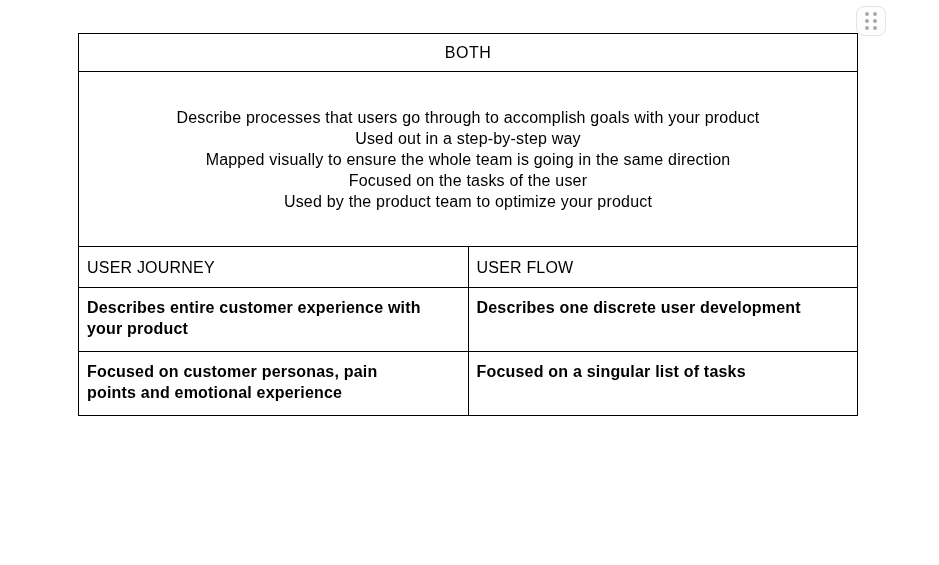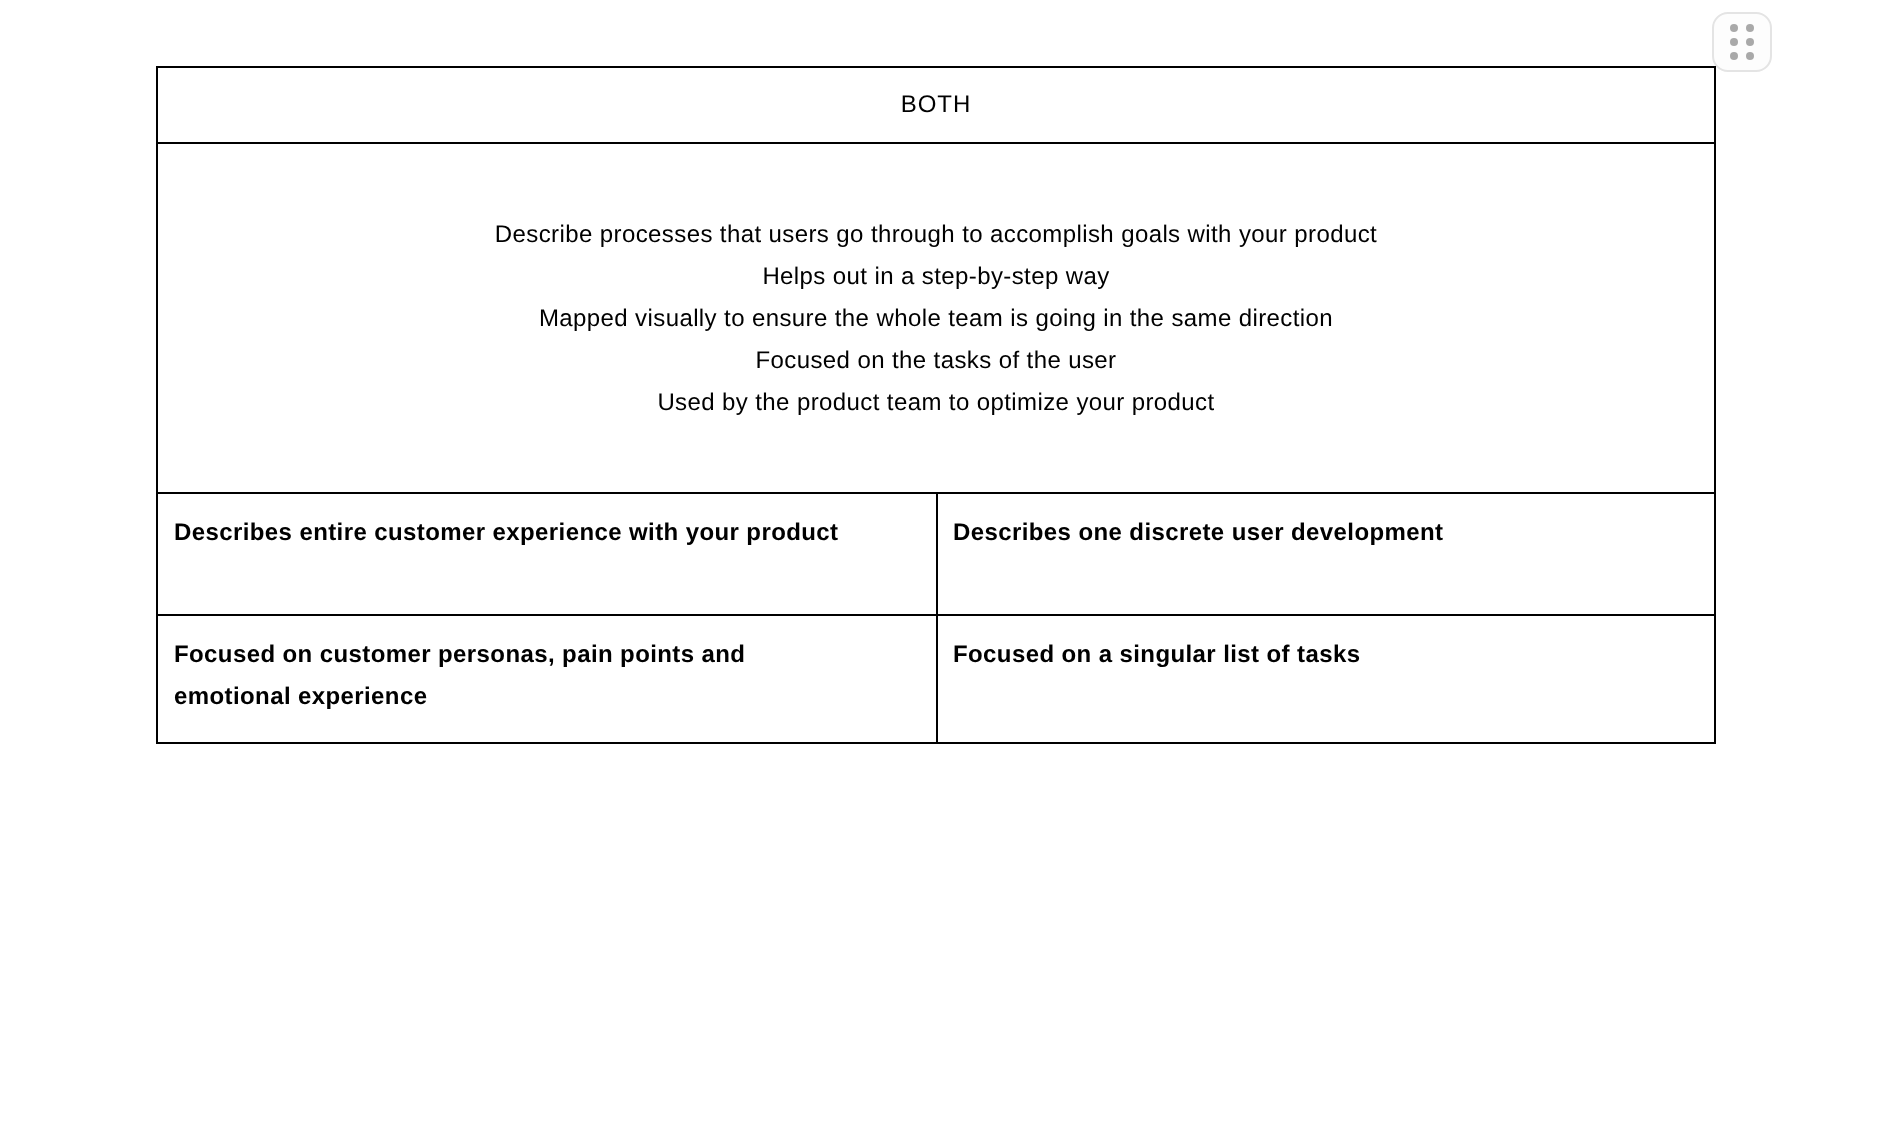--- a/index.html
+++ b/index.html
@@ -38,21 +38,21 @@
     border-radius: 50%;
     background: #a9a9a9;
   }
   
   table.cmp {
     position: absolute;
     left: 78px; top: 33px;
     width: 780px;
     border-collapse: collapse;
     table-layout: fixed;
-    font-size: 12px;
+    font-size: 16px;
     line-height: 21px;
     letter-spacing: 0.2px;
   }
   table.cmp td {
     border: 1px solid #000000;
     background: #ffffff;
   }
   td.both-header {
     height: 38px;
     text-align: center;
@@ -97,25 +97,29 @@
   </button>
 
   <table class="cmp">
     <tbody>
         <tr>
       <td class="both-header" colspan="2">BOTH</td>
     </tr>
     <tr>
       <td class="both-content" colspan="2">
         <div class="both-line">Describe processes that users go through to accomplish goals with your product</div>
-        <div class="both-line">Helps out in a step-by-step way</div>
+        <div class="both-line">Used out in a step-by-step way</div>
         <div class="both-line">Mapped visually to ensure the whole team is going in the same direction</div>
         <div class="both-line">Focused on the tasks of the user</div>
         <div class="both-line">Used by the product team to optimize your product</div>
       </td>
+    </tr>
+    <tr class="col-header-row">
+      <td>USER JOURNEY</td>
+      <td>USER FLOW</td>
     </tr>
     <tr class="data-row r1">
       <td>Describes entire customer experience with your product</td>
       <td>Describes one discrete user development</td>
     </tr>
     <tr class="data-row r2">
       <td>Focused on customer personas, pain points and emotional experience</td>
       <td>Focused on a singular list of tasks</td>
     </tr>
   </tbody>

